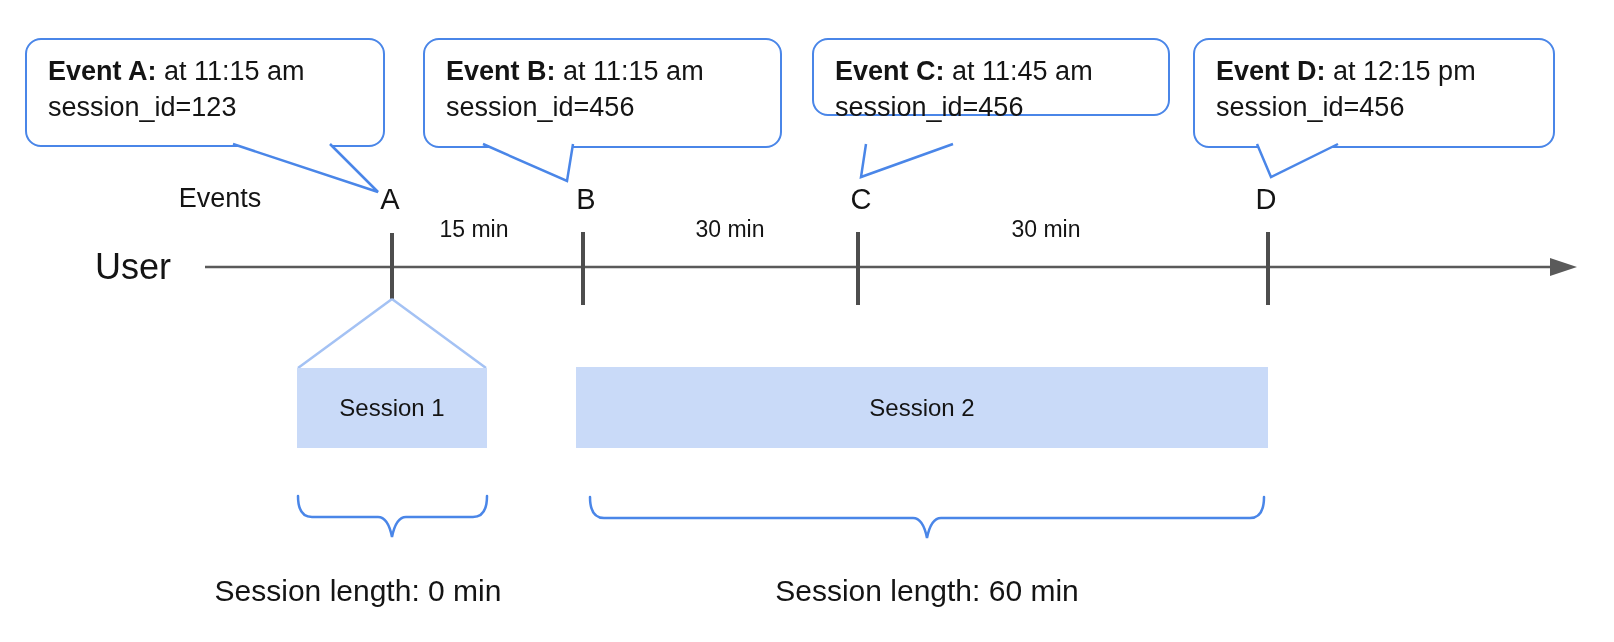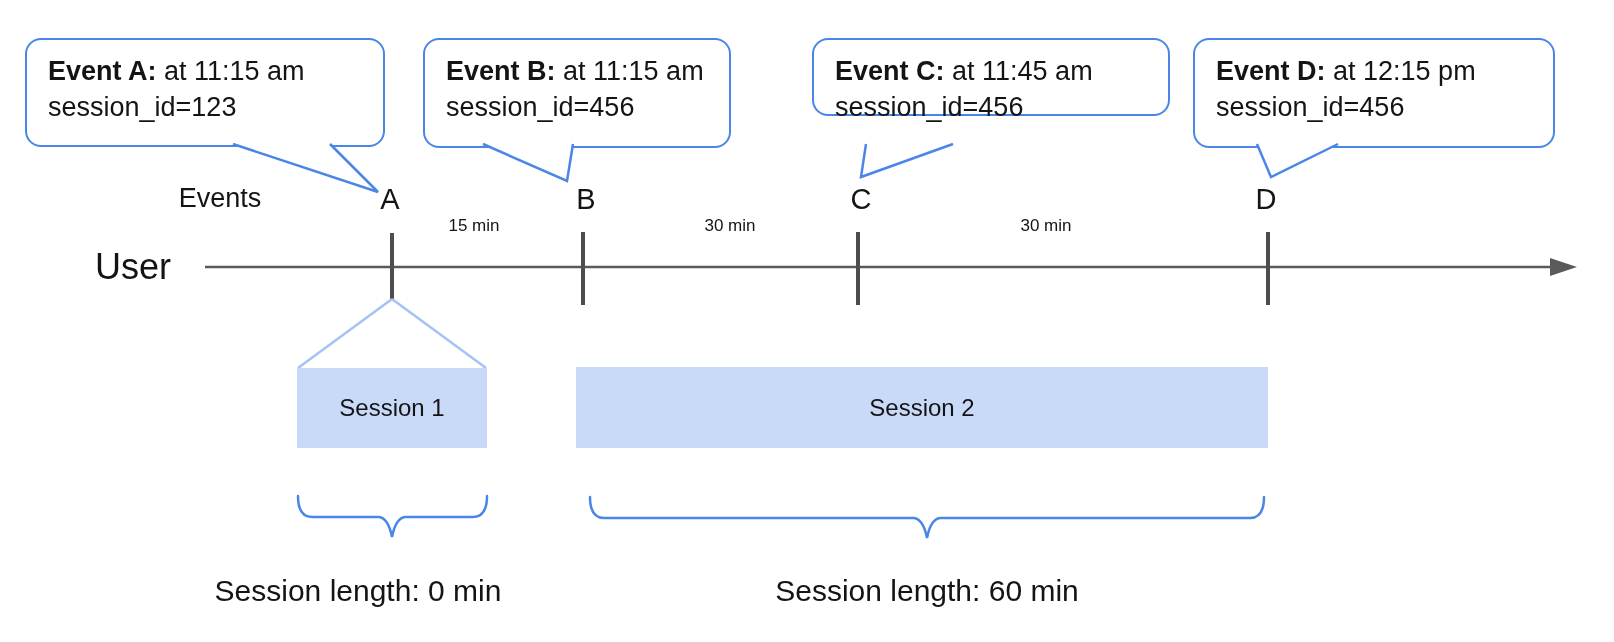--- a/index.html
+++ b/index.html
@@ -8,32 +8,32 @@
     font-family:"Liberation Sans",sans-serif;color:#141414;
   }
   
   .bubble{
     position:absolute;box-sizing:border-box;background:#fff;
     border:2.5px solid #4a86e8;border-radius:16px;
     padding:13px 0 0 21px;font-size:27px;line-height:36px;white-space:nowrap;
   }
   .bubble .bold{font-weight:700;}
   .bubble-a{left:25px;top:38px;width:360px;height:109px;}
-  .bubble-b{left:423px;top:38px;width:308px;height:110px;}
+  .bubble-b{left:423px;top:38px;width:359px;height:110px;}
   .bubble-c{left:812px;top:38px;width:358px;height:78px;}
   .bubble-d{left:1193px;top:38px;width:362px;height:110px;}
   
   .gfx{position:absolute;left:0;top:0;}
   
   .lbl{position:absolute;white-space:nowrap;}
   .events-label{left:220px;top:183px;font-size:27px;transform:translateX(-50%);}
   .marker{top:183px;font-size:29px;transform:translateX(-50%);}
   .marker-a{left:390px;} .marker-b{left:586px;} .marker-c{left:861px;} .marker-d{left:1266px;}
   .user-label{left:95px;top:246px;font-size:36px;}
-  .interval{top:216px;font-size:17px;transform:translateX(-50%);}
+  .interval{top:216px;font-size:23px;transform:translateX(-50%);}
   .interval-1{left:474px;} .interval-2{left:730px;} .interval-3{left:1046px;}
   .session-label{top:394px;font-size:24px;transform:translateX(-50%);}
   .session-1-label{left:392px;} .session-2-label{left:922px;}
   .length-label{top:574px;font-size:30px;transform:translateX(-50%);}
   .length-1{left:358px;} .length-2{left:927px;text-align:right;}
 </style>
 </head>
 <body>
 
 <div class="canvas">

